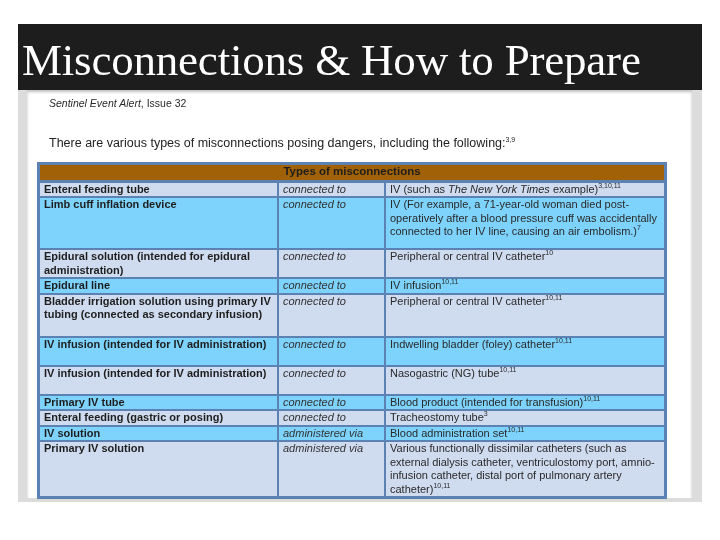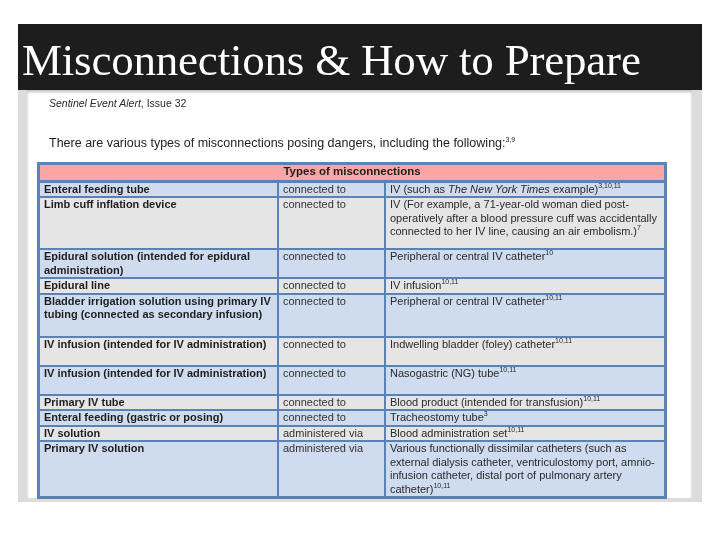--- a/index.html
+++ b/index.html
@@ -91,35 +91,35 @@
       line-height: 13.5px;
       color: #1e1e1e;
       border: 3px solid #5b82b3;
     }
     .misc-table th {
       font-weight: bold;
       text-align: center;
       font-size: 11.5px;
       padding: 0 0 1px 0;
       height: 12px;
-      background: #fca5a5;
+      background: #a16207;
       border-bottom: 3px solid #5b82b3;
     }
     .misc-table td {
       vertical-align: top;
       padding: 0 4px 0 4px;
       border-left: 2px solid #5b82b3;
       border-right: 2px solid #5b82b3;
       border-bottom: 2px solid #5b82b3;
     }
     .misc-table td.c1 { width: 229px; font-weight: bold; }
-    .misc-table td.c2 { width: 97px; color: #333333; }
+    .misc-table td.c2 { width: 97px; color: #333333; font-style: italic; }
     .misc-table td.c3 { color: #2a2a2a; }
     .misc-table tr.shaded td { background: #cfdbee; }
-    .misc-table tr.plain td { background: #e5e5e5; }
+    .misc-table tr.plain td { background: #7dd3fc; }
     .footer-bar {
       position: absolute;
       left: 18px;
       top: 502px;
       width: 684px;
       height: 20px;
       background: #1d1d1d;
     }
     .page-number {
       position: absolute;

